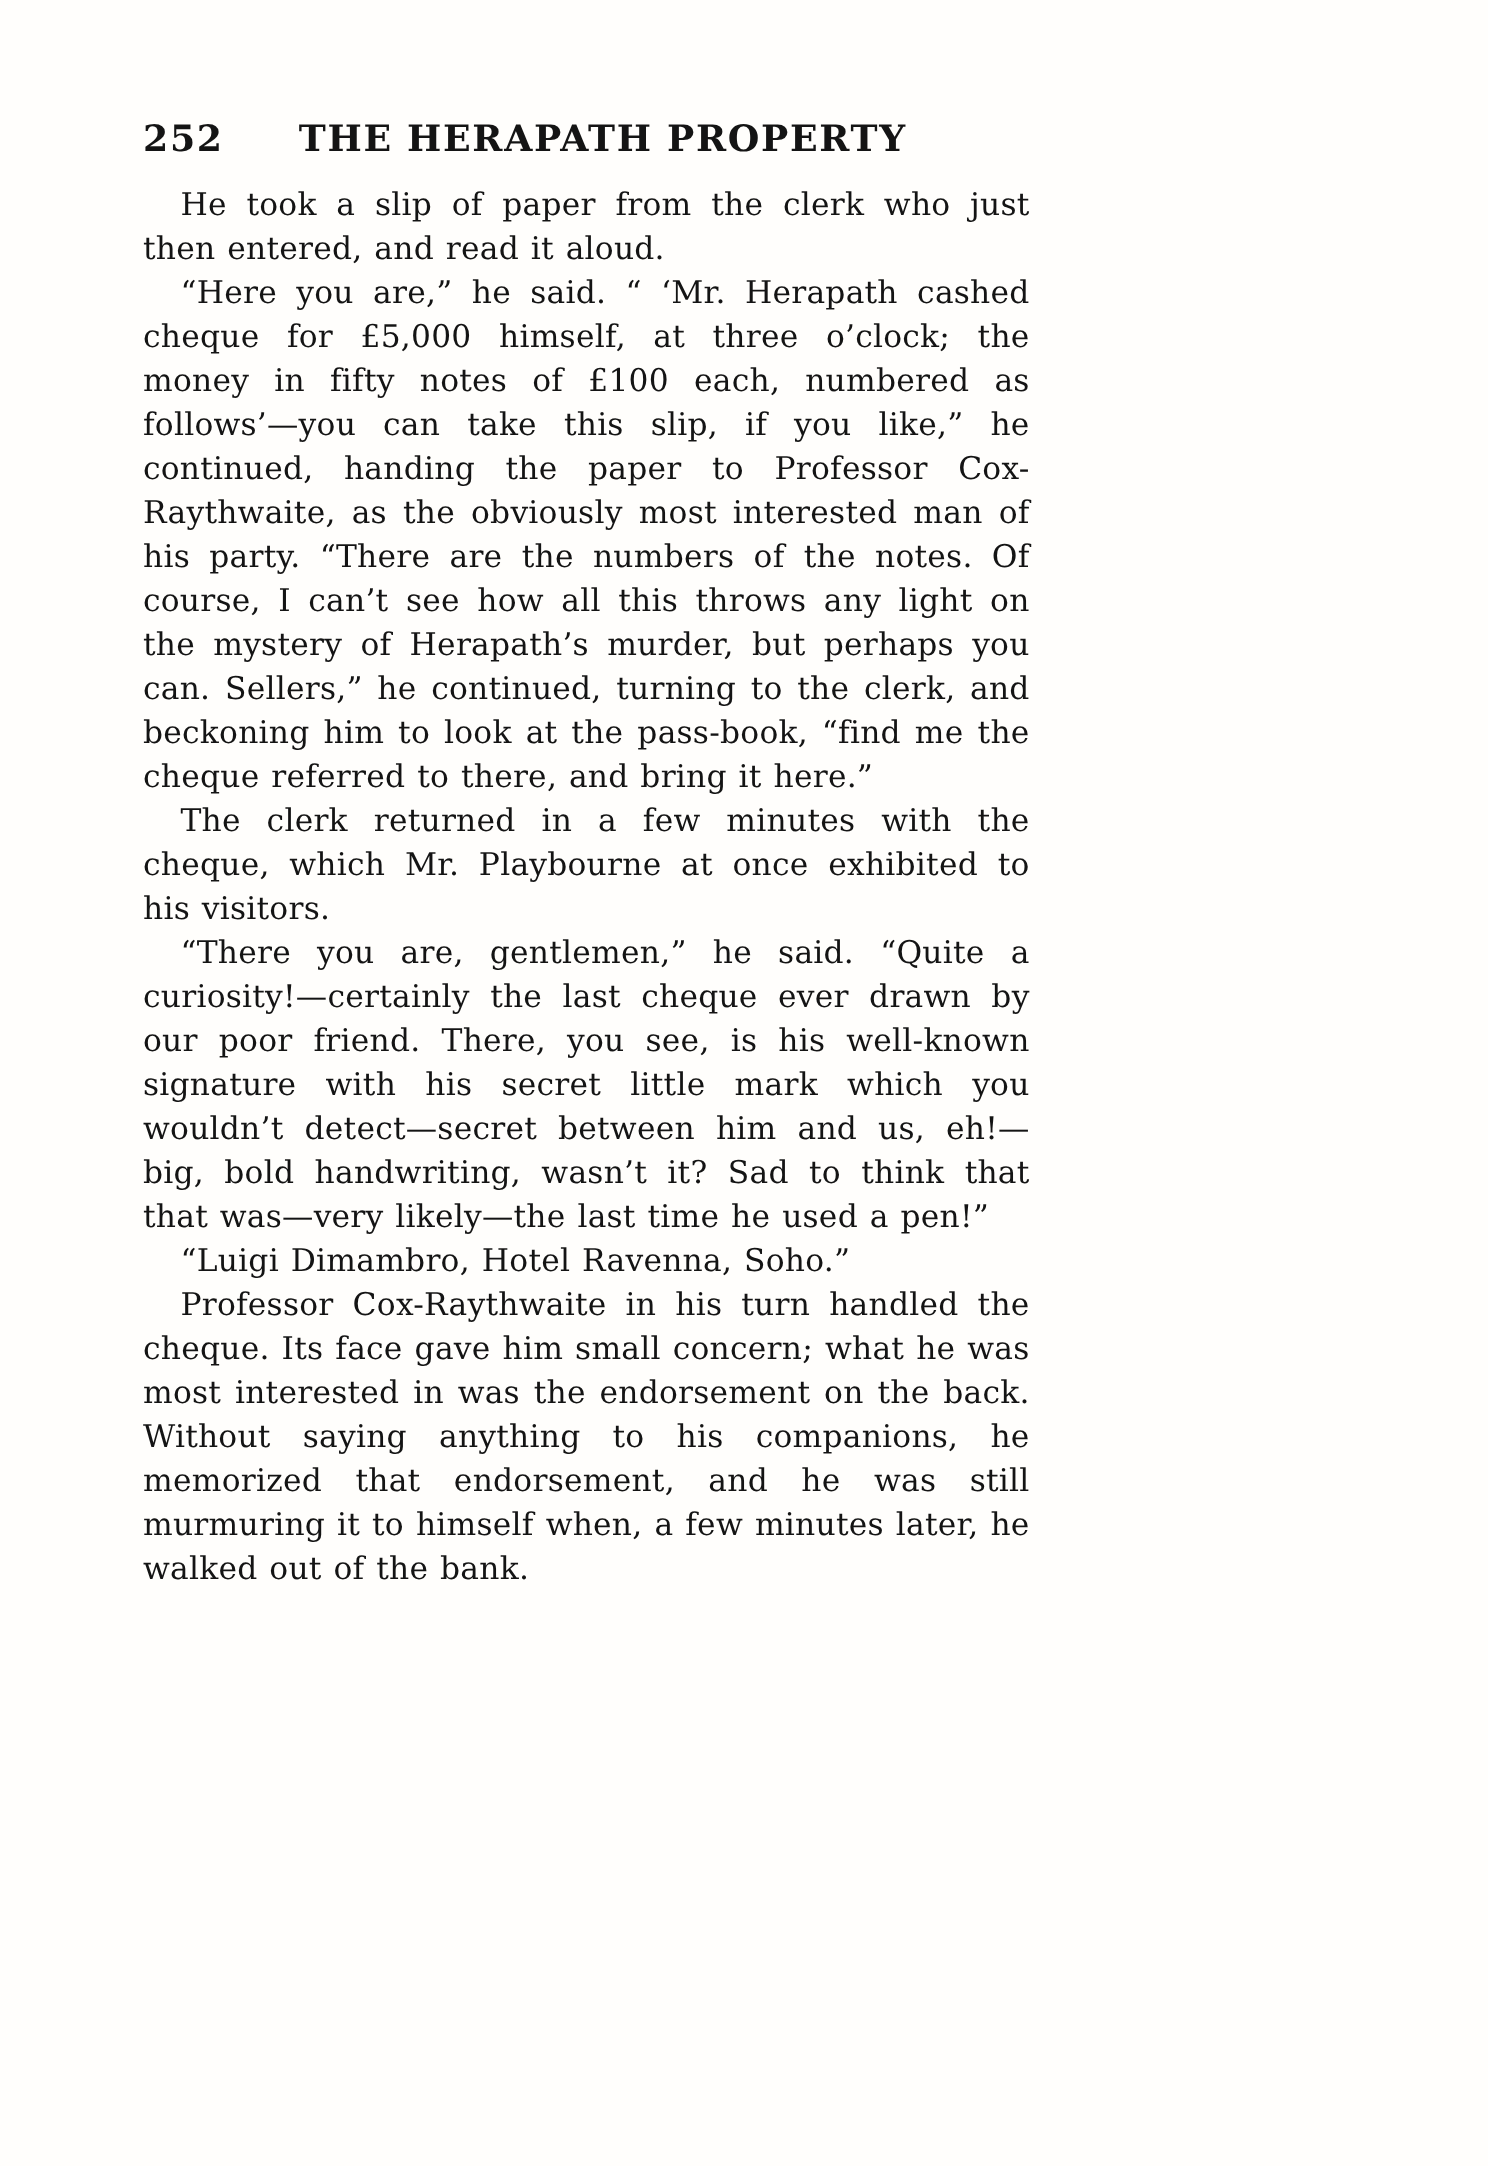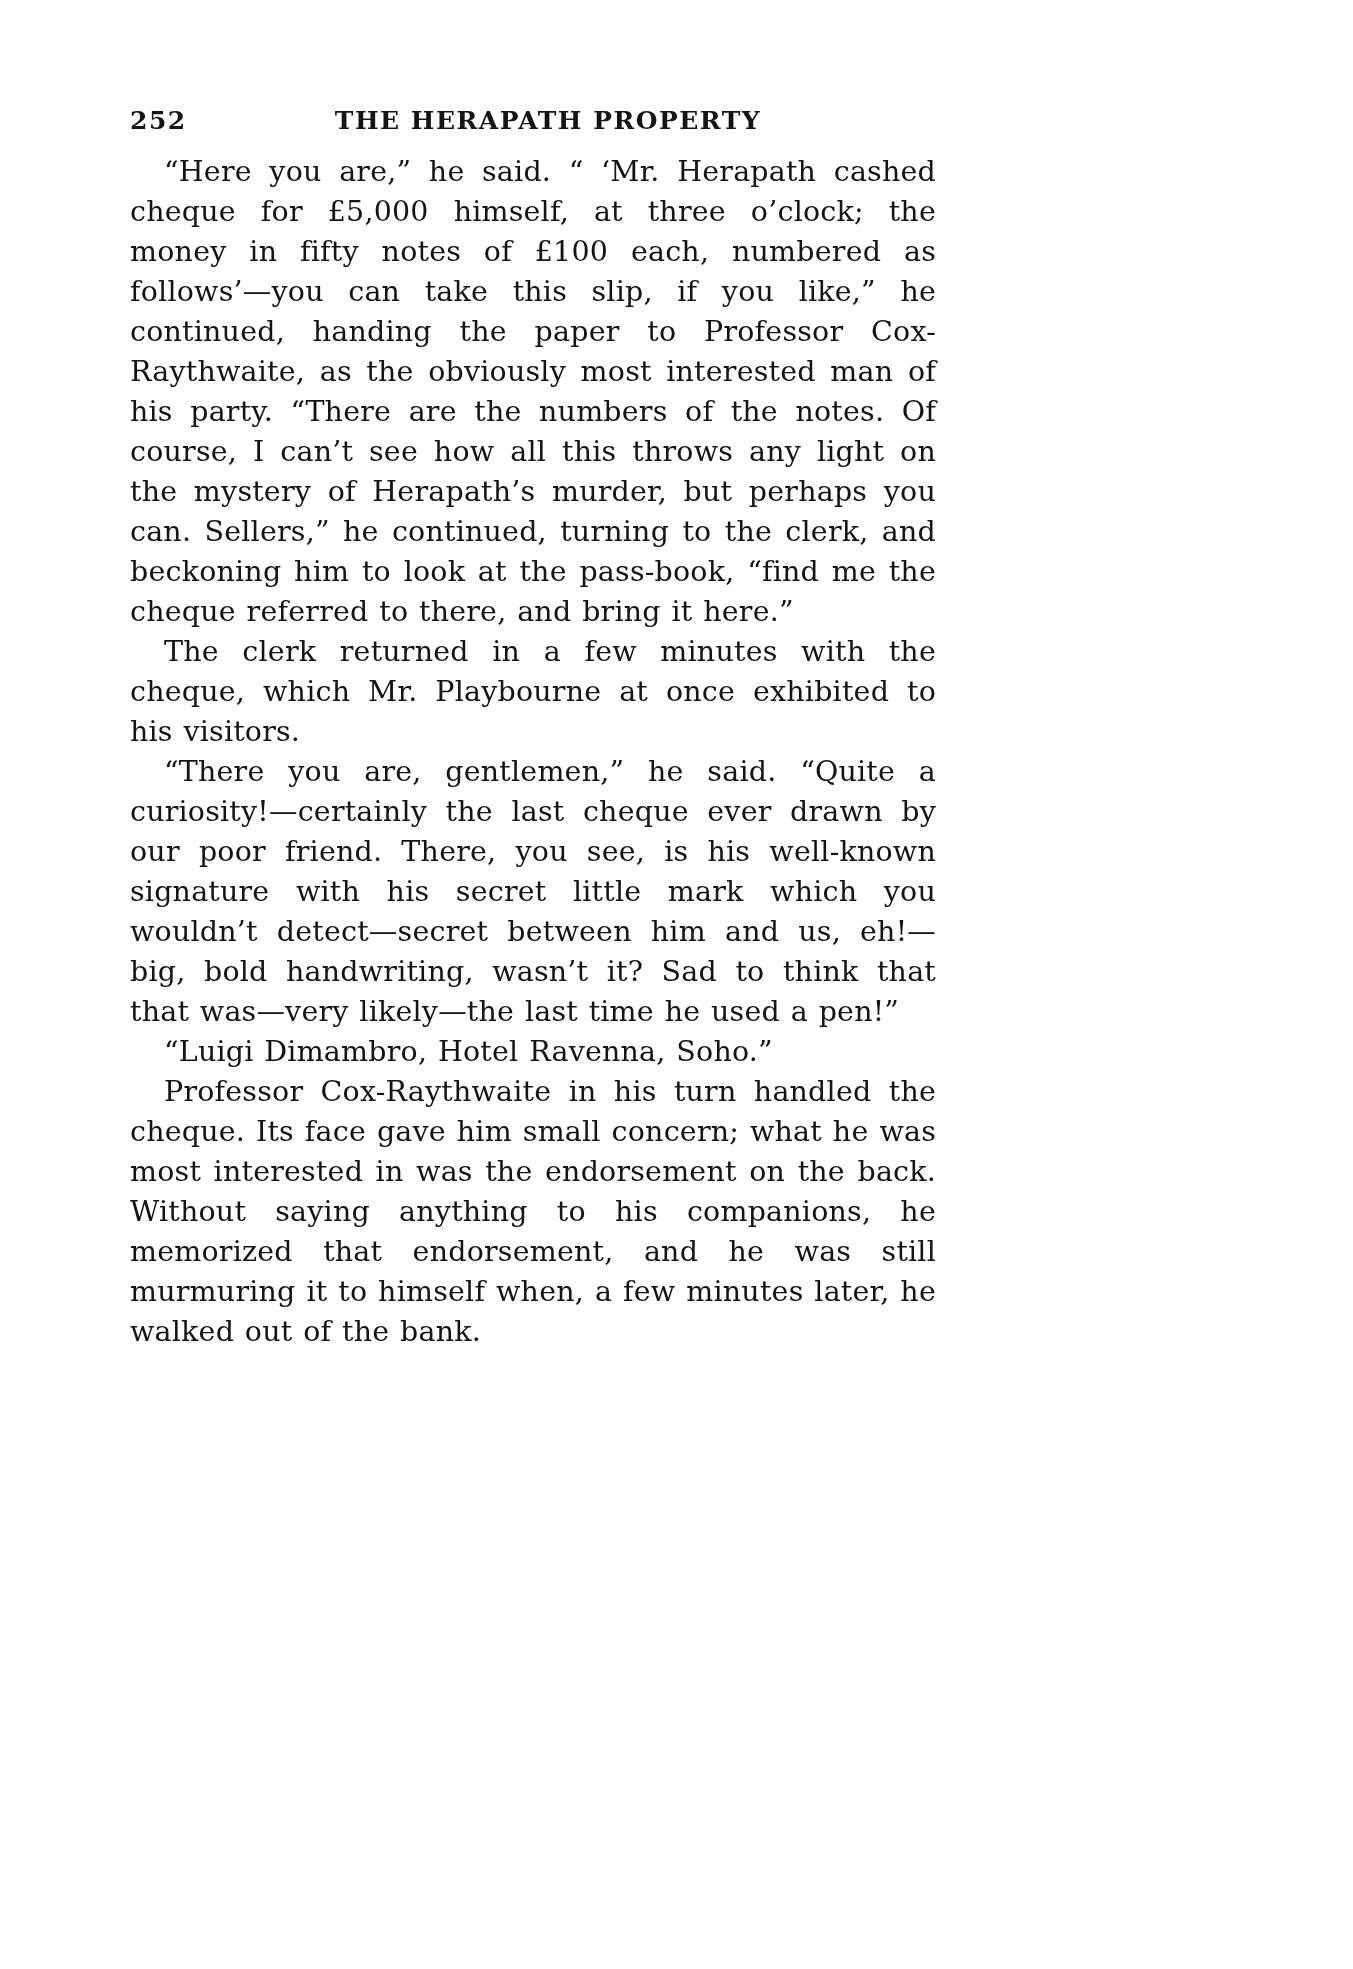--- a/index.html
+++ b/index.html
@@ -20,22 +20,23 @@
   }
   .content {
     position: absolute;
     top: 106px;
     left: 130px;
     width: 806px;
   }
   .header {
     position: relative;
     height: 46px;
+    margin-bottom: 14px;
     font-weight: bold;
-    font-size: 25px;
+    font-size: 33px;
     letter-spacing: 1.5px;
     white-space: nowrap;
   }
   .page-number {
     position: absolute;
     left: 0;
     top: 0;
   }
   .page-title {
     display: block;
@@ -58,20 +59,21 @@
 
 <div class="page">
   <div class="content">
 
     <div class="header">
       <span class="page-number">252</span>
       <span class="page-title">THE HERAPATH PROPERTY</span>
     </div>
 
     <div class="body-text">
+      <p>He took a slip of paper from the clerk who just then entered, and read it aloud.</p>
       <p>“Here you are,” he said. “ ‘Mr. Herapath cashed cheque for £5,000 himself, at three o’clock; the money in fifty notes of £100 each, numbered as follows’—you can take this slip, if you like,” he continued, handing the paper to Professor Cox-Raythwaite, as the obviously most interested man of his party. “There are the numbers of the notes. Of course, I can’t see how all this throws any light on the mystery of Herapath’s murder, but perhaps you can. Sellers,” he continued, turning to the clerk, and beckoning him to look at the pass-book, “find me the cheque referred to there, and bring it here.”</p>
       <p>The clerk returned in a few minutes with the cheque, which Mr. Playbourne at once exhibited to his visitors.</p>
       <p>“There you are, gentlemen,” he said. “Quite a curiosity!—certainly the last cheque ever drawn by our poor friend. There, you see, is his well-known signature with his secret little mark which you wouldn’t detect—secret between him and us, eh!—big, bold handwriting, wasn’t it? Sad to think that that was—very likely—the last time he used a pen!”</p>
       <p>“Luigi Dimambro, Hotel Ravenna, Soho.”</p>
       <p>Professor Cox-Raythwaite in his turn handled the cheque. Its face gave him small concern; what he was most interested in was the endorsement on the back. Without saying anything to his companions, he memorized that endorsement, and he was still murmuring it to himself when, a few minutes later, he walked out of the bank.</p>
     </div>
 
   </div>
 </div>
 

